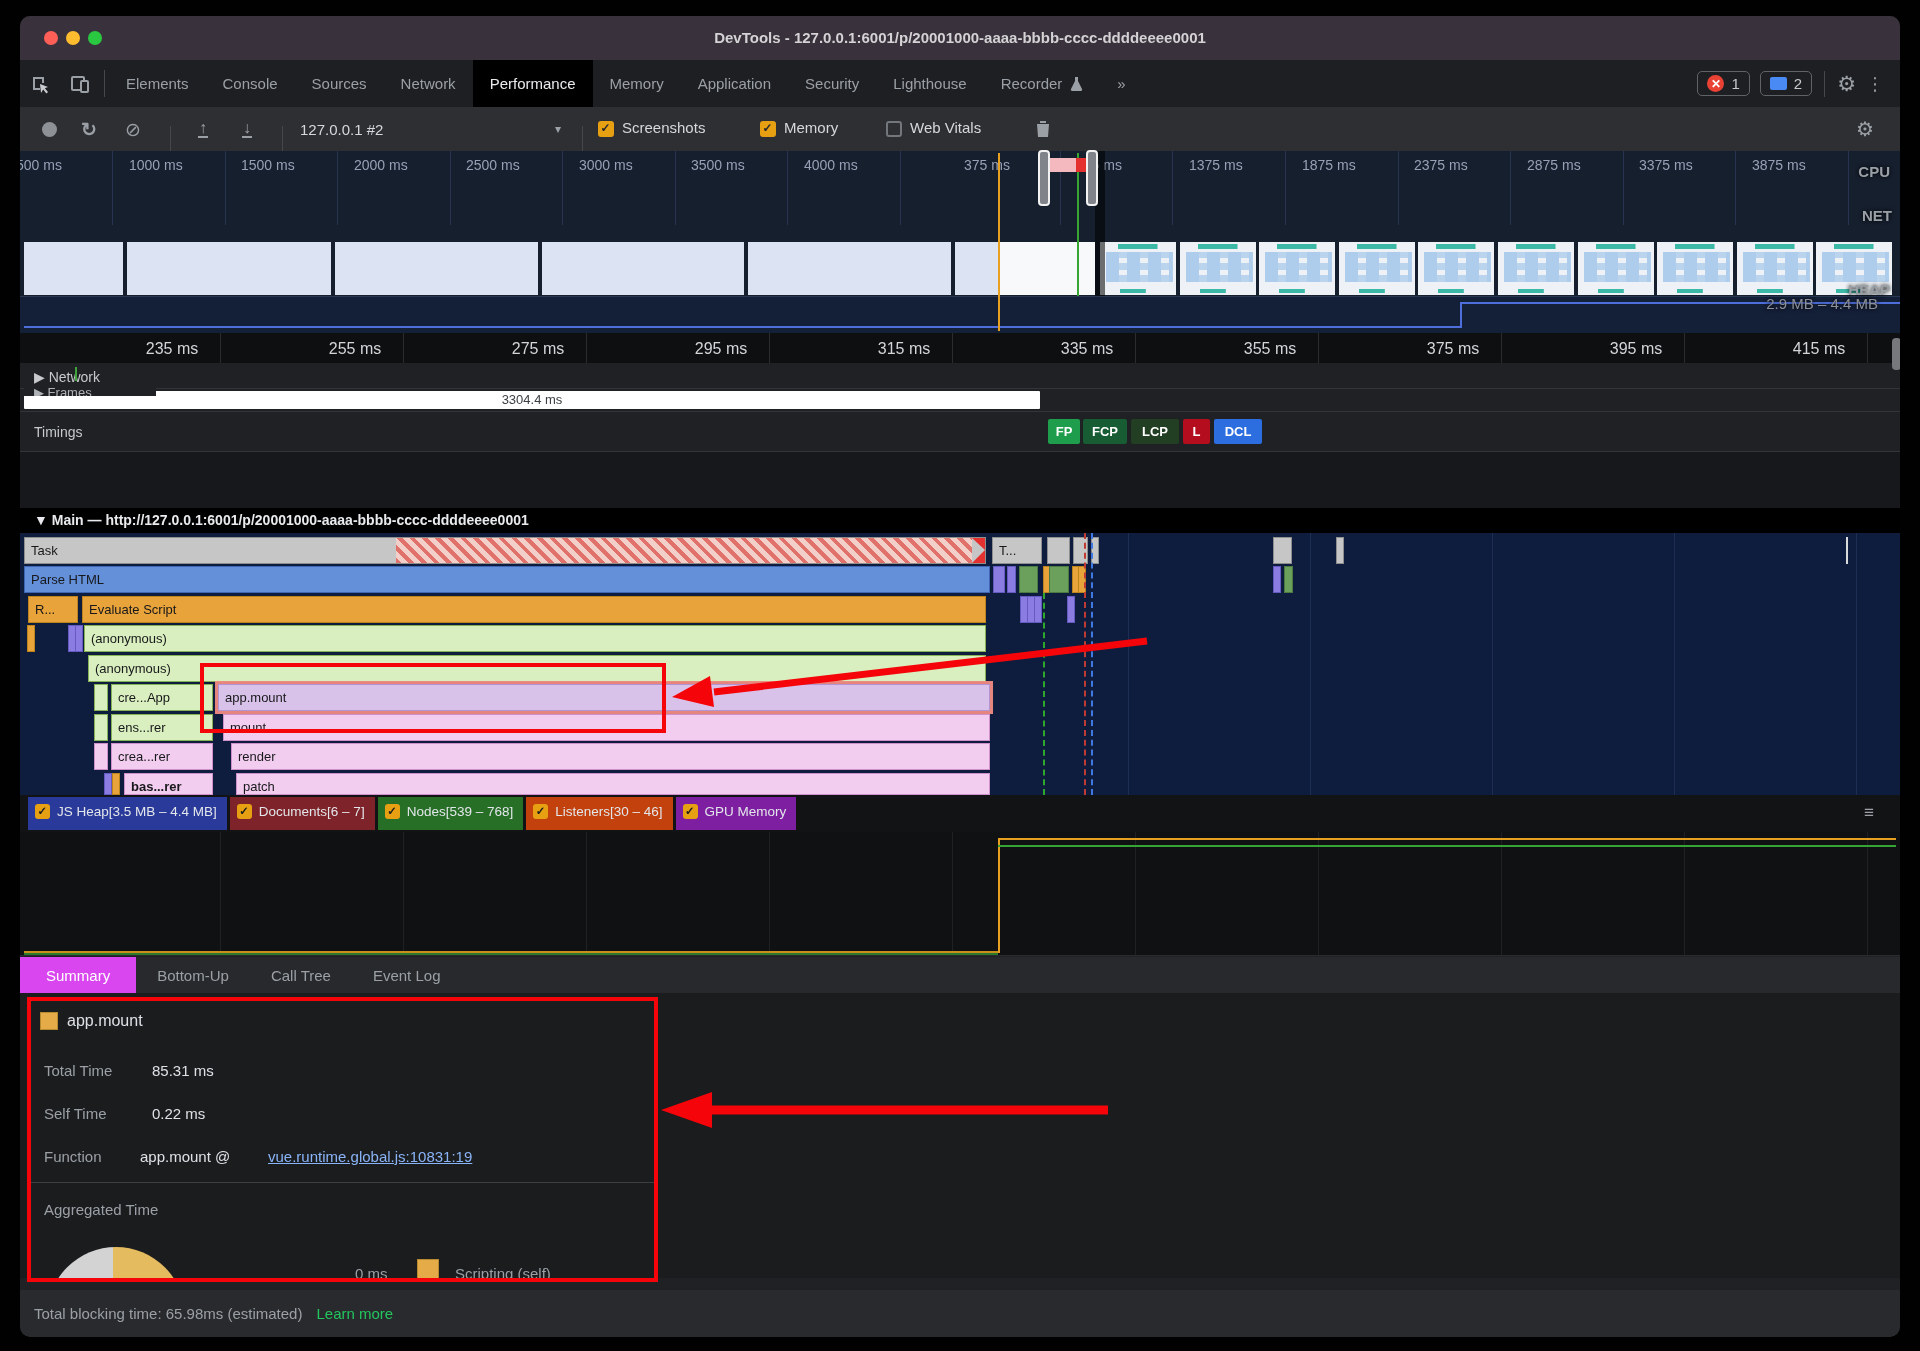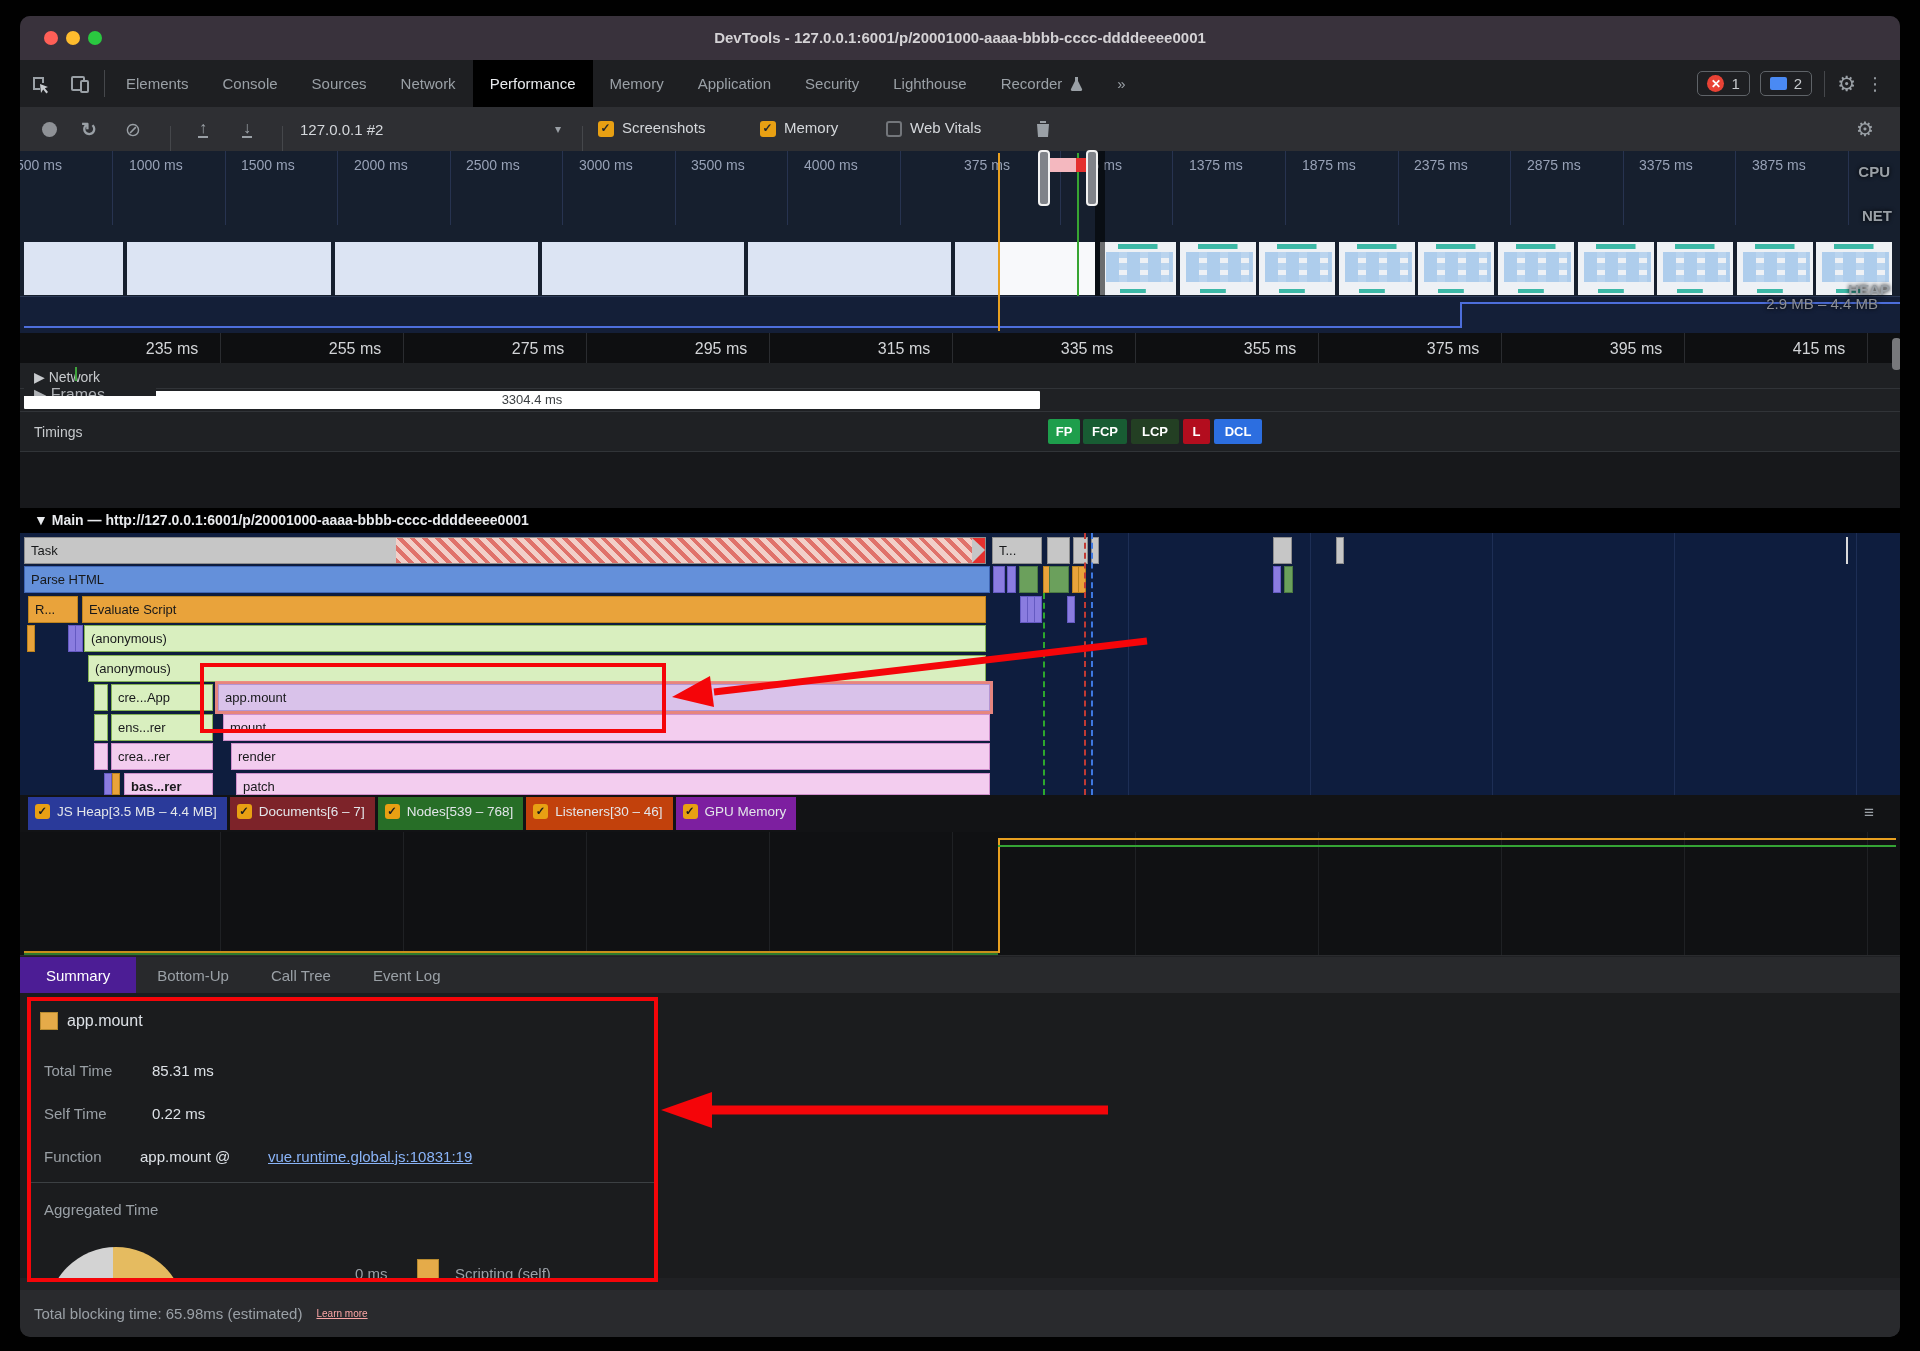--- a/index.html
+++ b/index.html
@@ -85,28 +85,28 @@
   #memlegend{left:0;top:779px;width:100%;height:37px;background:#121315;display:flex;align-items:center;gap:3px;padding-left:8px;box-sizing:border-box;}
   .chip{display:flex;align-items:center;gap:7px;height:29px;padding:0 10px 4px 7px;font-size:13.5px;color:#e3e6ea;white-space:nowrap;}
   .chip .cb{width:15px;height:15px;border-radius:3px;background:#e8a013;position:relative;flex:0 0 auto;}
   .chip .cb:after{content:"✓";position:absolute;left:2.5px;top:-0.5px;font-size:11.5px;font-weight:700;color:#1c1d1f;}
   #memchart{left:0;top:816px;width:100%;height:123px;background:#101113;border-bottom:1px solid #2a2b2e;}
   .mgrid{position:absolute;top:0;width:1px;height:100%;background:#1f2124;}
 
   
   #btabs{left:0;top:941px;width:100%;height:36px;background:#28292c;display:flex;align-items:stretch;}
   .btab{display:flex;align-items:center;padding:0 21px;font-size:15px;color:#9aa0a6;}
-  .btab.active{background:#4c1d95;color:#fff;}
+  .btab.active{background:#d946ef;color:#fff;}
   #summary{left:0;top:977px;width:100%;height:285px;background:#1b1c1e;overflow:hidden;}
   .slabel{position:absolute;font-size:15px;color:#9aa0a6;}
   .svalue{position:absolute;font-size:15px;color:#dde1e6;}
   .swatch{position:absolute;background:#e5ab49;border:1px solid #b78a2f;box-sizing:border-box;}
   #statusbar{left:0;top:1274px;width:100%;height:47px;background:#292a2d;border-radius:0 0 10px 10px;display:flex;align-items:center;padding-left:14px;box-sizing:border-box;gap:14px;}
   #statusbar span{font-size:15px;color:#9aa0a6;}
-  #statusbar a{font-size:10px;color:#fca5a5;text-decoration:underline;}
+  #statusbar a{font-size:15px;color:#22c55e;}
 
   
   .redrect{position:absolute;border:4px solid #f50509;z-index:50;}
   #annsvg{position:absolute;left:0;top:0;width:1880px;height:1321px;z-index:51;pointer-events:none;}
 </style>
 </head>
 <body>
 
 <div id="stage" class="nosel">
 <div id="win">
@@ -326,21 +326,21 @@
   </div>
   <div class="abs" style="left:1872px;top:322px;width:9px;height:32px;background:#77787b;border-radius:4px;z-index:9;"></div>
 
   <div class="trackrow" style="top:347px;height:26px;">
     <span class="tracklabel" style="top:6px;">▶ <span>Network</span></span>
     <div class="abs" style="left:55px;top:4px;width:2px;height:14px;background:#3fa33c;"></div>
   </div>
   <div class="trackrow" style="top:373px;height:23px;">
     <div class="abs" style="left:4px;top:2px;width:1016px;height:18px;background:#fff;border-radius:1px;text-align:center;font-size:13px;color:#3c4043;line-height:18px;"><span>3304.4 ms</span></div>
     <div class="abs" style="left:4px;top:-4px;width:132px;height:11px;background:#1f2124;overflow:hidden;">
-      <span style="position:absolute;left:10px;top:0;font-size:16px;color:#aeb1b5;">▶ <span>Frames</span></span>
+      <span style="position:absolute;left:10px;top:0;font-size:13px;color:#aeb1b5;">▶ <span>Frames</span></span>
     </div>
   </div>
   <div class="trackrow" style="top:396px;height:40px;">
     <span class="tracklabel" style="top:12px;">Timings</span>
     <div class="badge" style="left:1028px;width:32px;background:#1e9e4c;">FP</div>
     <div class="badge" style="left:1063px;width:44px;background:#185c33;">FCP</div>
     <div class="badge" style="left:1111px;width:48px;background:#233f23;">LCP</div>
     <div class="badge" style="left:1163px;width:27px;background:#b30d1e;">L</div>
     <div class="badge" style="left:1194px;width:48px;background:#2c6ee0;">DCL</div>
   </div>

